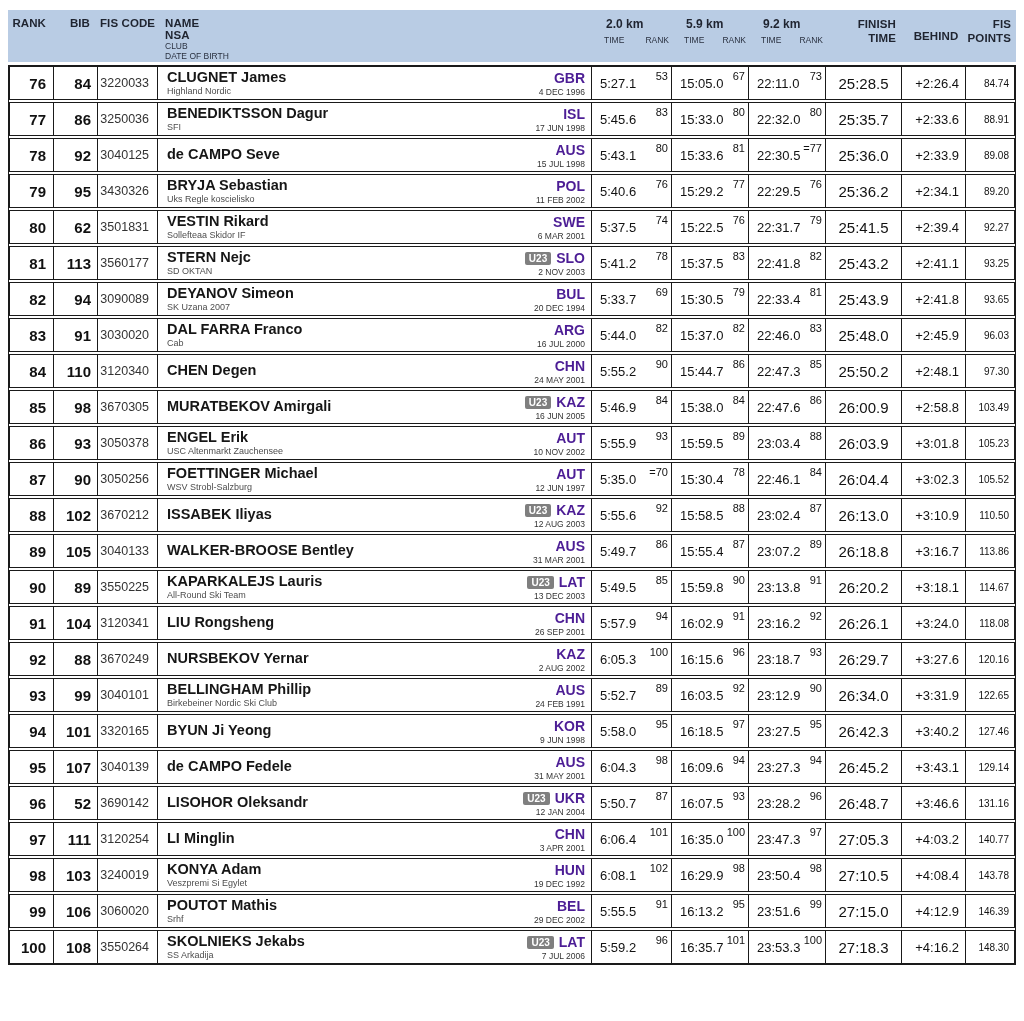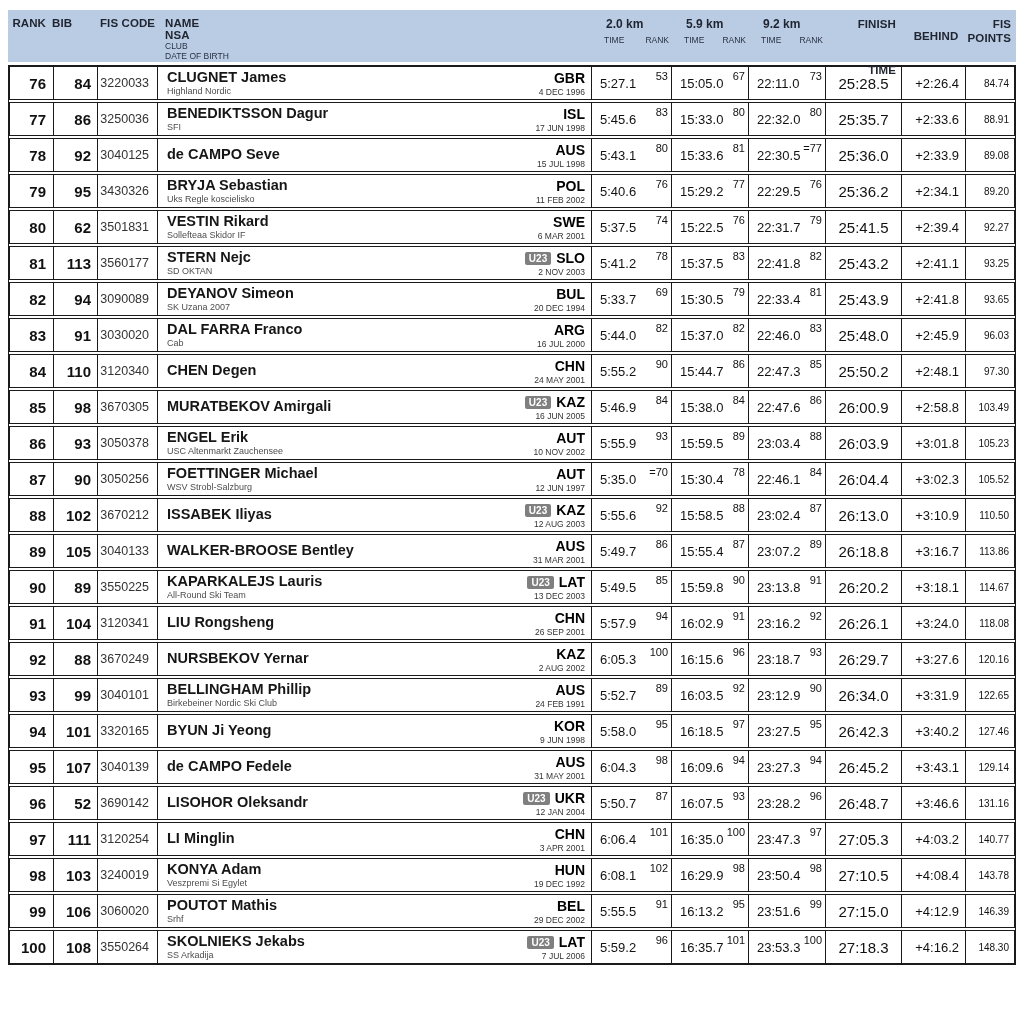--- a/index.html
+++ b/index.html
@@ -6,29 +6,29 @@
   html,body { background:#fff; }
   body { font-family:"Liberation Sans", sans-serif; color:#111; }
   .page { position:relative; width:1024px; height:1021px; background:#fff; padding:10px 8px 0 8px; overflow:hidden; }
 
   
   .hband { display:flex; width:1008px; height:52px; background:#b9cce4; color:#1f2430; }
   .hcol { flex:none; display:flex; }
   .h-main { font-weight:bold; font-size:11.5px; letter-spacing:0.1px; }
   .h-sub  { font-size:8.5px; color:#2a3140; }
   .hc-rank  { width:44px; justify-content:flex-end; padding:7px 6px 0 0; }
-  .hc-bib   { width:44px; justify-content:flex-start; padding:7px 6px 0 0; }
+  .hc-bib   { width:44px; justify-content:flex-end; padding:7px 6px 0 0; }
   .hc-code  { width:60px; justify-content:flex-start; padding:7px 0 0 4px; }
   .hc-name  { flex:1 1 auto; flex-direction:column; justify-content:space-between; padding:7px 6px 5px 9px; }
   .hc-name .topline, .hc-name .botline { display:flex; justify-content:space-between; align-items:flex-start;flex-direction:column; }
   .hc-split { width:80px; flex-direction:column; padding-top:7px; }
   .hc-split2, .hc-split3 { width:77px; }
   .hc-split .km { font-weight:bold; font-size:12px; padding-left:12px; }
   .hc-split .tr { display:flex; justify-content:space-between; padding:4px 5px 0 10px; }
-  .hc-finish { width:76px; flex-direction:column; align-items:flex-end; padding:7px 8px 0 0;gap:32px; }
+  .hc-finish { width:76px; flex-direction:column; align-items:flex-end; padding:7px 8px 0 0; }
   .hc-finish .h-main { line-height:1.25; }
   .hc-behind { width:64px; align-items:center; justify-content:center; }
   .hc-points { width:48px; flex-direction:column; align-items:flex-end; padding:7px 5px 0 0; }
   .hc-points .h-main { line-height:1.25; }
 
   
   .tbl { width:1008px; border:1px solid #1a1a1a; margin-top:3px; }
   .row { display:flex; height:34px; border:1px solid #1a1a1a; margin:0 0 2px 0; background:#fff; }
   .row:last-child { margin-bottom:0; }
   .cell { flex:none; display:flex; border-right:1px solid #1a1a1a; overflow:hidden; }
@@ -36,21 +36,21 @@
   .c-rank { width:44px; justify-content:flex-end; align-items:center; padding-right:7px; font-weight:bold; font-size:15px; }
   .c-bib  { width:44px; justify-content:flex-end; align-items:center; padding-right:6px; font-weight:bold; font-size:15px; }
   .c-code { width:60px; justify-content:flex-end; align-items:center; padding-right:8px; font-size:12.5px; color:#333; }
   .c-name { flex:1 1 auto; justify-content:space-between; padding:0 6px 0 9px; }
   .name-left { display:flex; flex-direction:column; justify-content:center; line-height:1.1; }
   .athlete { font-weight:bold; font-size:14.5px; color:#161616; }
   .club { font-size:9px; color:#4d4d4d; margin-top:1px; }
   .name-right { display:flex; flex-direction:column; align-items:flex-end; justify-content:space-between; padding:3px 0 2px 0; }
   .nsa-line { display:flex; align-items:center; gap:5px; }
   .u23-badge { background:#7f7f7f; color:#fff; font-weight:bold; font-size:10px; line-height:13px; padding:0 4px; border-radius:2px; }
-  .nsa { font-weight:bold; font-size:14px; color:#000000; }
+  .nsa { font-weight:bold; font-size:14px; color:#4c1d95; }
   .dob { font-size:8.5px; color:#333; }
   .c-split { width:80px; }
   .c-split2, .c-split3 { width:77px; }
   .time { align-self:center; padding-left:8px; font-size:13px; }
   .srank { margin-left:auto; align-self:flex-start; padding:3px 3px 0 2px; font-size:11px; }
   .c-finish { width:76px; justify-content:center; align-items:center; font-weight:normal; font-size:15px; }
   .c-behind { width:64px; justify-content:flex-end; align-items:center; padding-right:6px; font-size:13px; }
   .c-points { width:48px; justify-content:flex-end; align-items:center; padding-right:5px; font-size:10px; }
 </style>
 </head>

